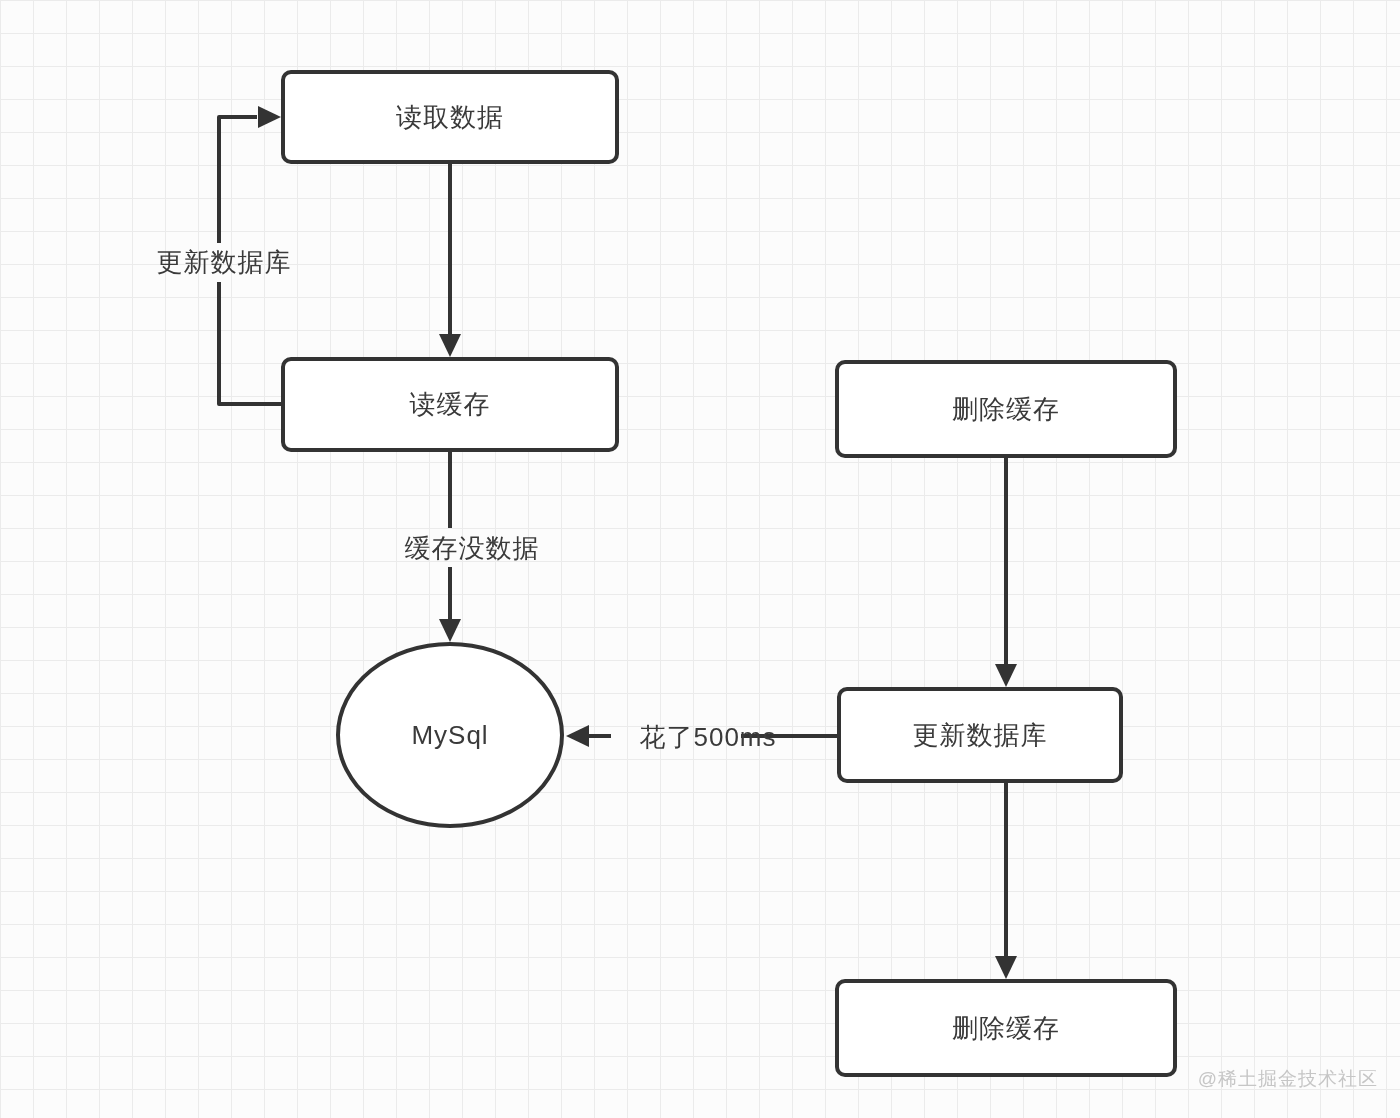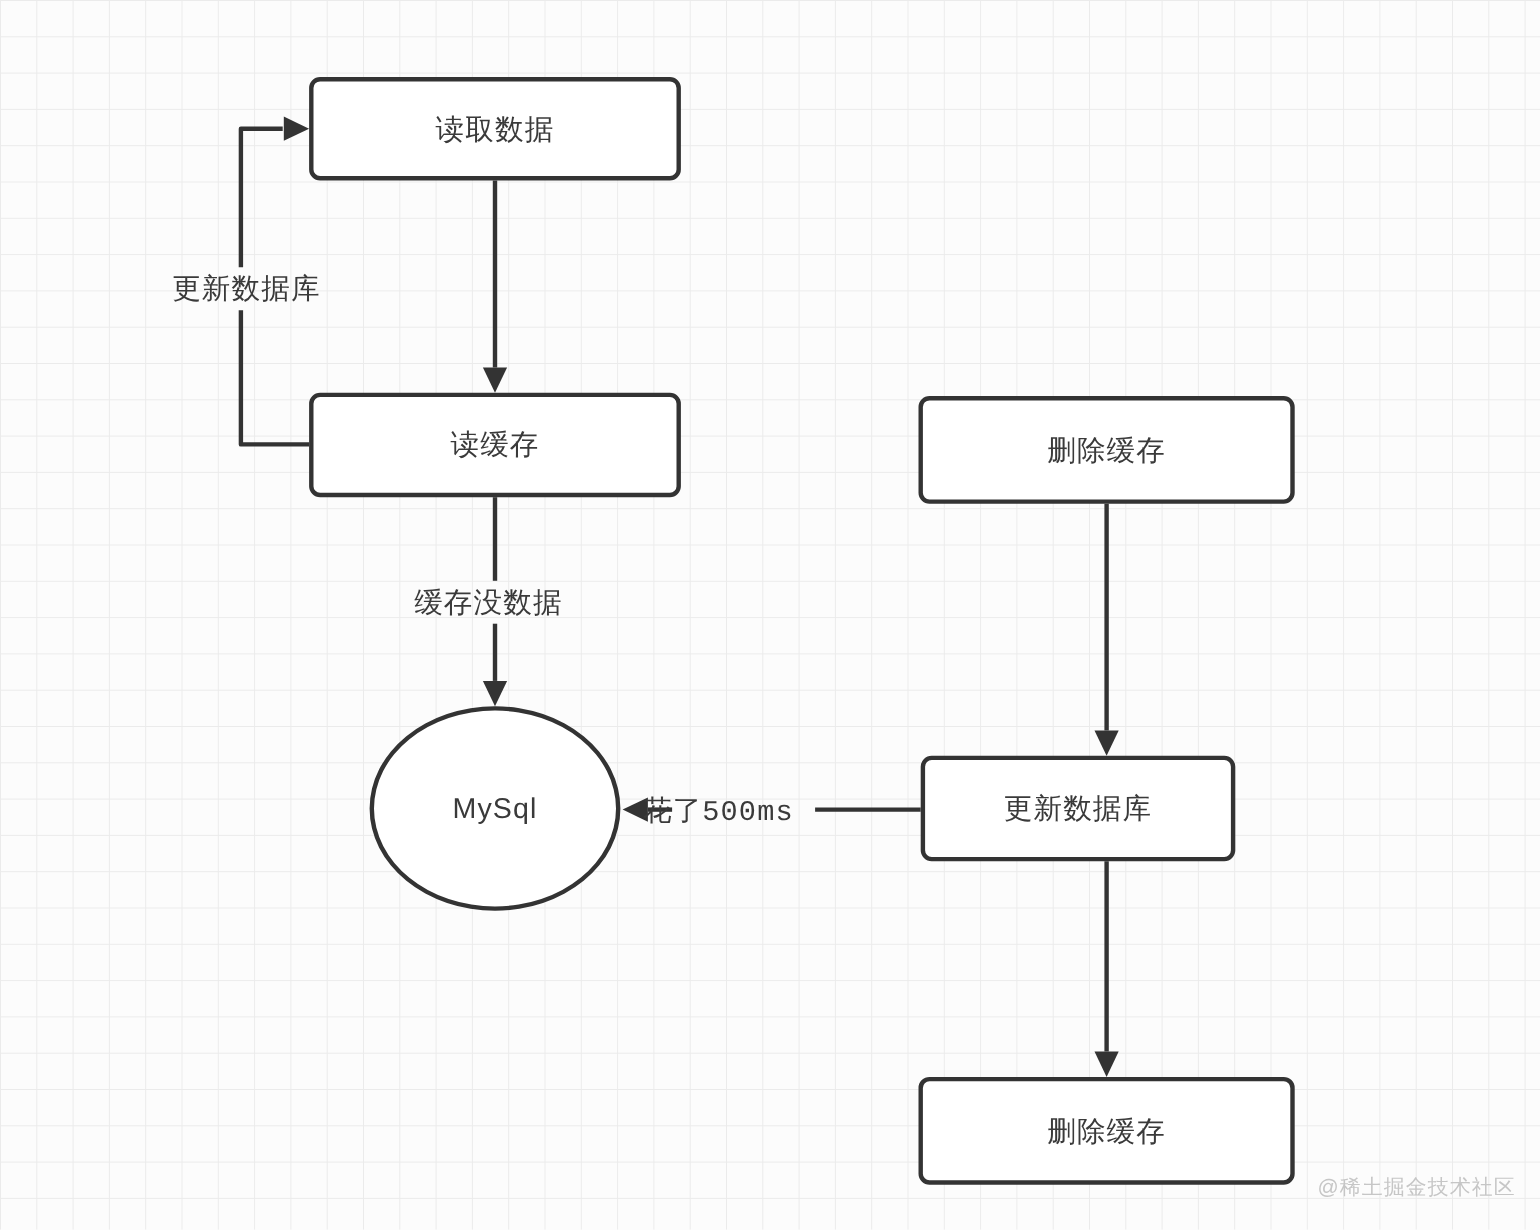--- a/index.html
+++ b/index.html
@@ -114,19 +114,19 @@
   <div class="node rect" style="left:837px; top:687px; width:286px; height:96px;">
     <span>更新数据库</span>
   </div>
 
   <div class="node rect" style="left:835px; top:979px; width:342px; height:98px;">
     <span>删除缓存</span>
   </div>
 
   <div class="edge-label" style="left:224px; top:262px;">更新数据库</div>
 
-  <div class="edge-label" style="left:444px; top:548px;">缓存没数据</div>
+  <div class="edge-label" style="left:472px; top:548px;">缓存没数据</div>
 
-  <div class="edge-label" style="left:653px; top:737px;font-family:Liberation Mono, monospace;">花了500ms</div>
+  <div class="edge-label" style="left:708px; top:737px;">花了500ms</div>
 
   <div class="watermark" style="right:22px; top:1066px;margin-left:40px;">@稀土掘金技术社区</div>
 
 </div>
 
 </body></html>

